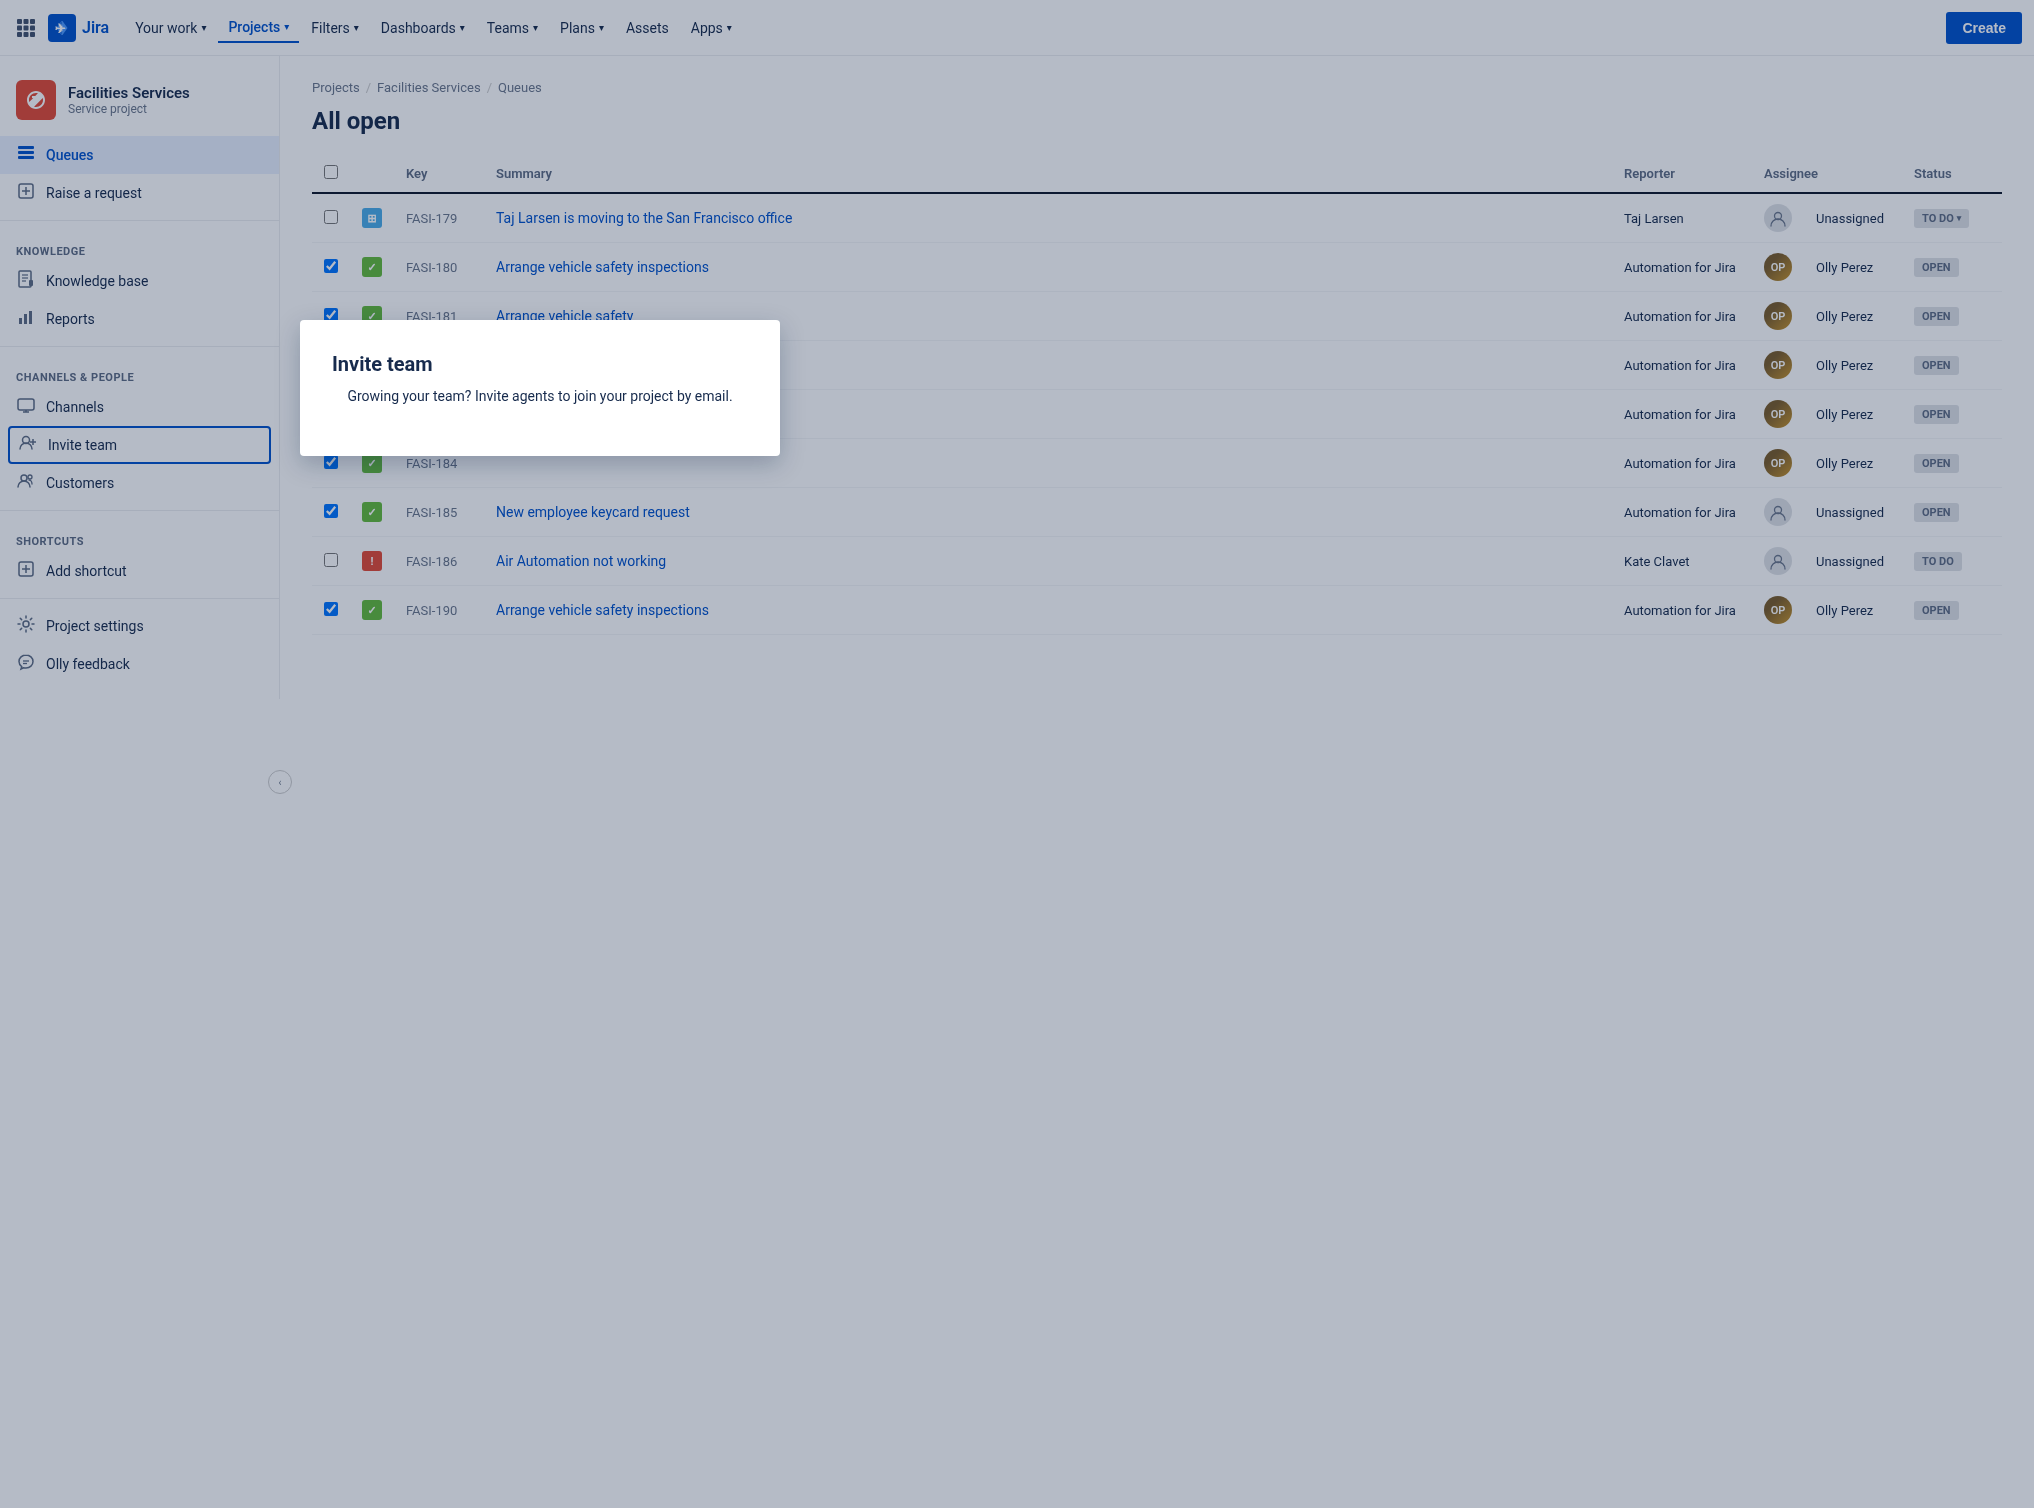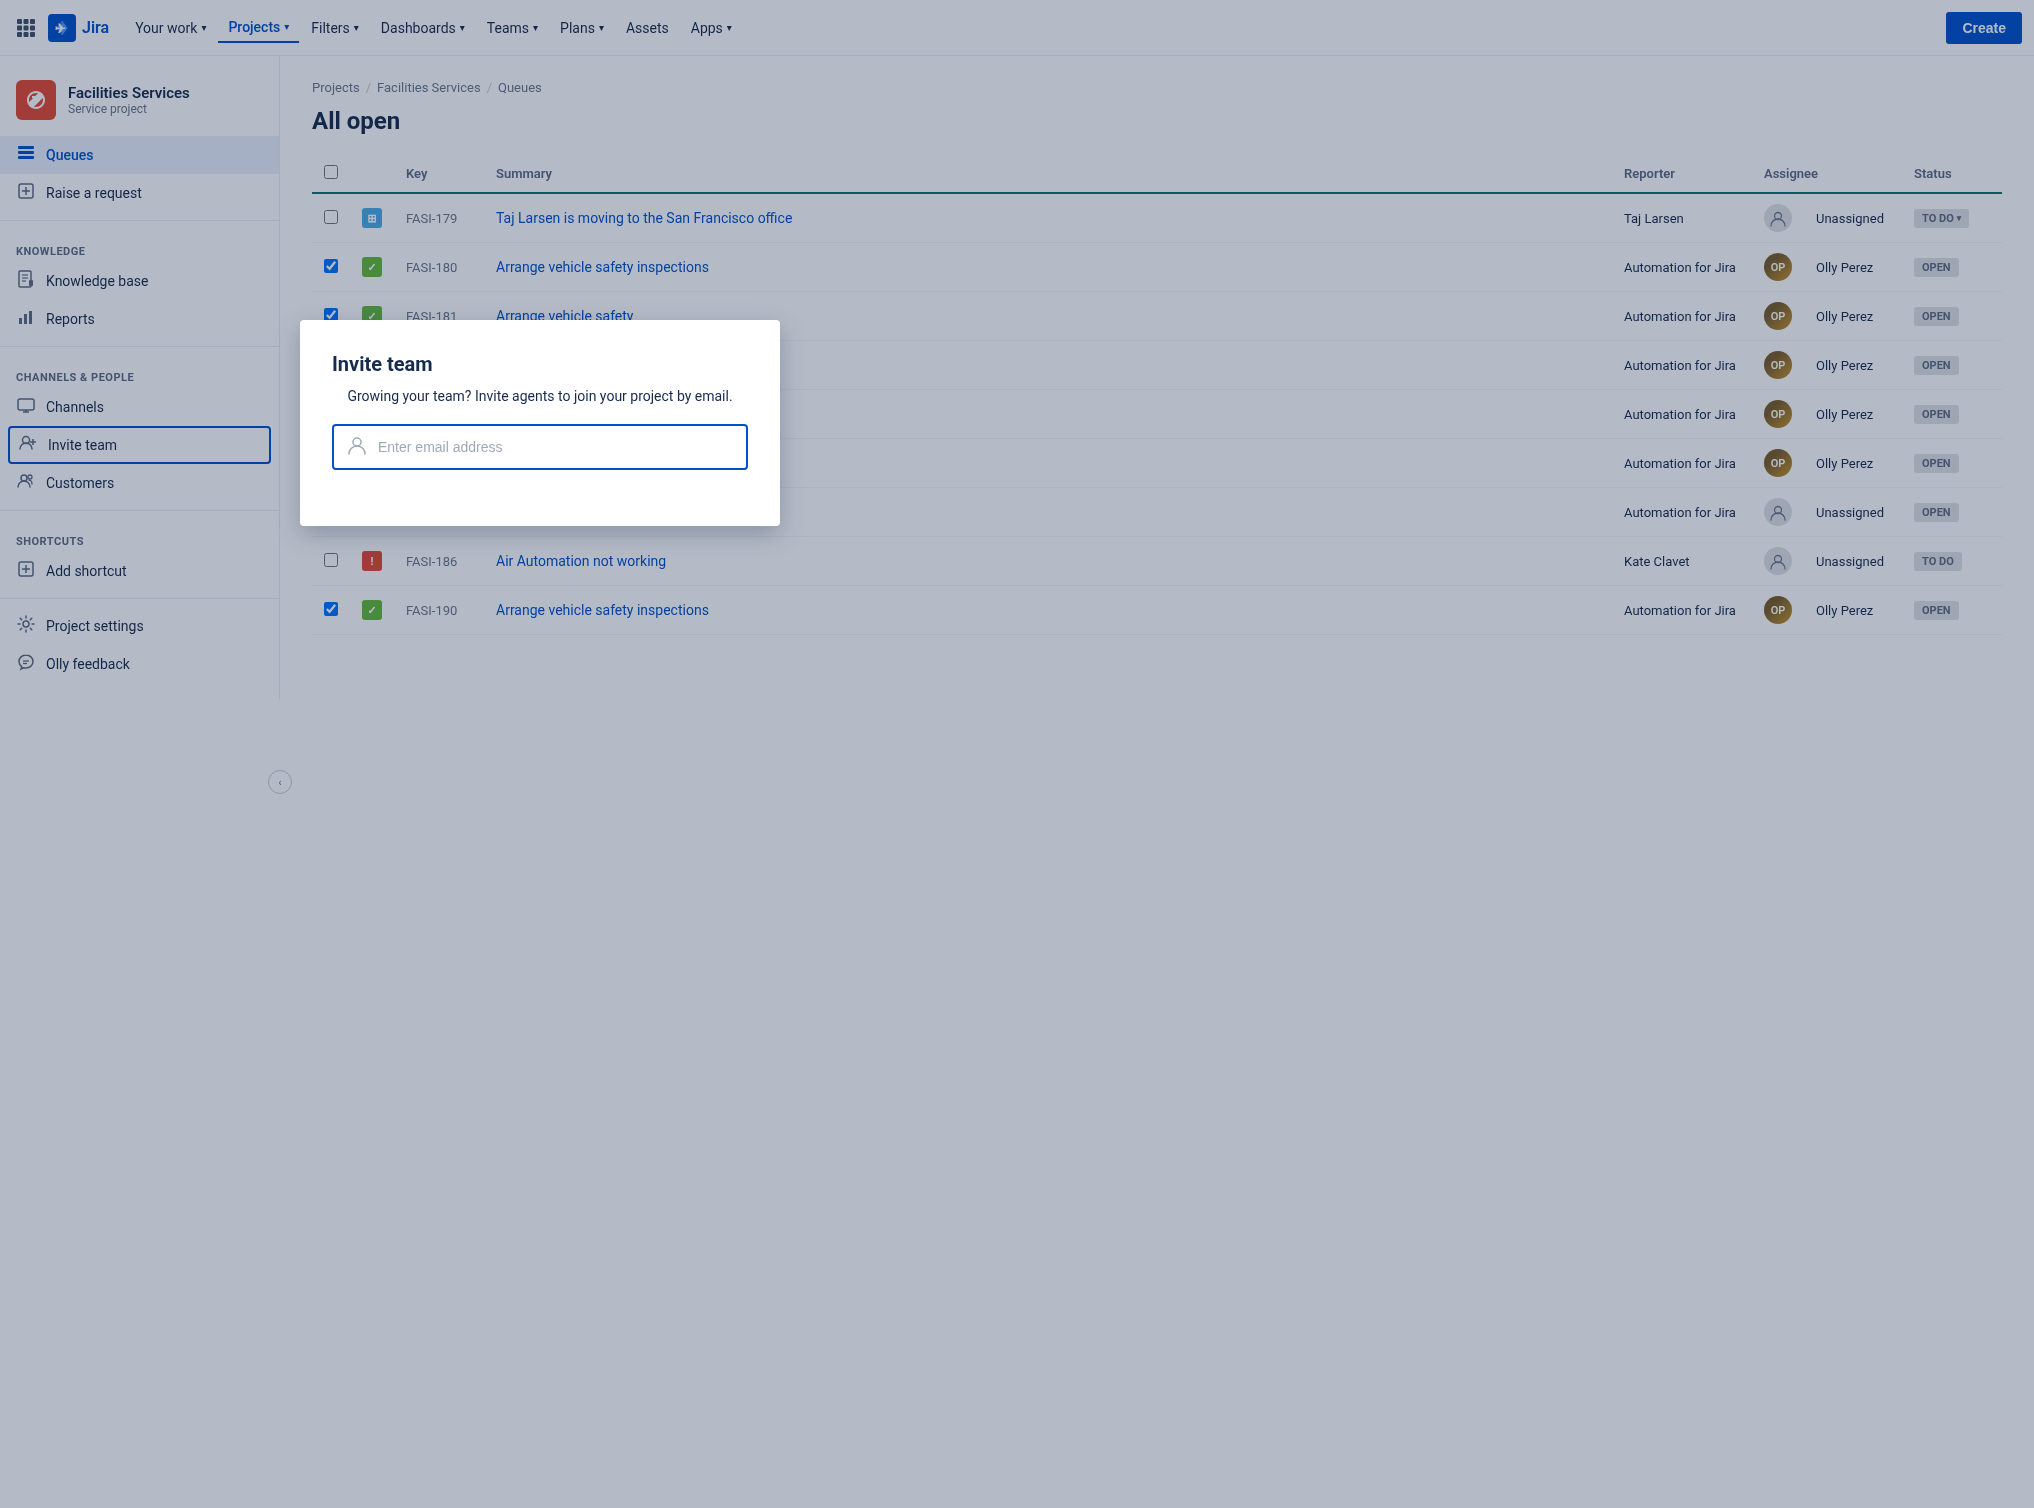--- a/index.html
+++ b/index.html
@@ -72,21 +72,21 @@
     .main-content { flex: 1; overflow-y: auto; padding: 24px 32px; background: #fff; }
     .breadcrumb { display: flex; align-items: center; gap: 6px; font-size: 13px; color: #6b778c; margin-bottom: 12px; }
     .breadcrumb a { color: #6b778c; text-decoration: none; }
     .breadcrumb-sep { color: #ccc; }
     .page-title { font-size: 24px; font-weight: 700; color: #172b4d; margin-bottom: 20px; }
 
     
     .issues-table { width: 100%; border-collapse: collapse; }
     .issues-table th {
       text-align: left; padding: 10px 12px; font-size: 13px; font-weight: 600;
-      color: #5e6c84; border-bottom: 2px solid #0f766e; white-space: nowrap;
+      color: #5e6c84; border-bottom: 2px solid #0f172a; white-space: nowrap;
     }
     .issues-table td { padding: 10px 12px; border-bottom: 1px solid #f4f5f7; vertical-align: middle; }
     .issue-key { color: #6b778c; font-size: 13px; white-space: nowrap; }
     .issue-summary { color: #0052cc; font-size: 14px; cursor: pointer; }
     .reporter-name { color: #172b4d; font-size: 13px; }
     .assignee-cell { display: flex; align-items: center; gap: 24px; }
     .assignee-avatar {
       width: 28px; height: 28px; border-radius: 50%; background: #dfe1e6;
       display: flex; align-items: center; justify-content: center; font-size: 12px; overflow: hidden; flex-shrink: 0;
     }
@@ -642,23 +642,14 @@
   </tr>
         </tbody>
     </table>
   </div>
 </div>
 
 <div class="modal-overlay">
   <div class="modal">
     <div class="modal-title">Invite team</div>
     <div class="modal-desc">Growing your team? Invite agents to join your project by email.</div>
-    <div class="modal-email-input-wrap">
-      <span class="modal-email-icon">
-        <svg width="22" height="22" viewBox="0 0 22 22" fill="none">
-            <circle cx="11" cy="8" r="4" stroke="#9daab8" stroke-width="1.5"></circle>
-            <path d="M3 20c0-4.42 3.58-8 8-8s8 3.58 8 8" stroke="#9daab8" stroke-width="1.5" stroke-linecap="round"></path>
-          </svg>
-      </span>
-      <input class="modal-email-input" type="email" placeholder="Enter email address" style="">
-    </div>
   </div>
 </div>
 
 </body></html>

